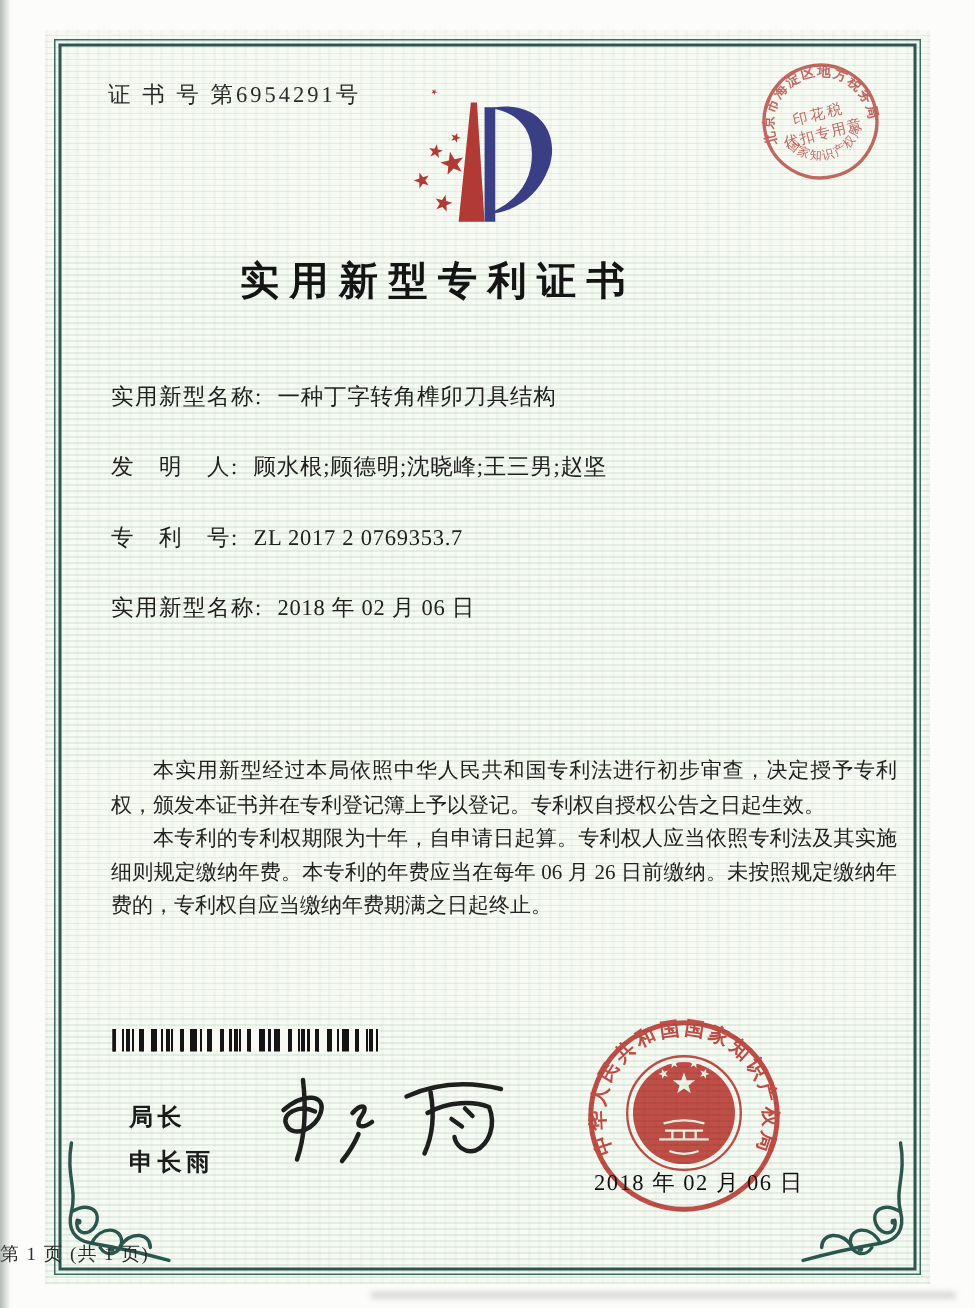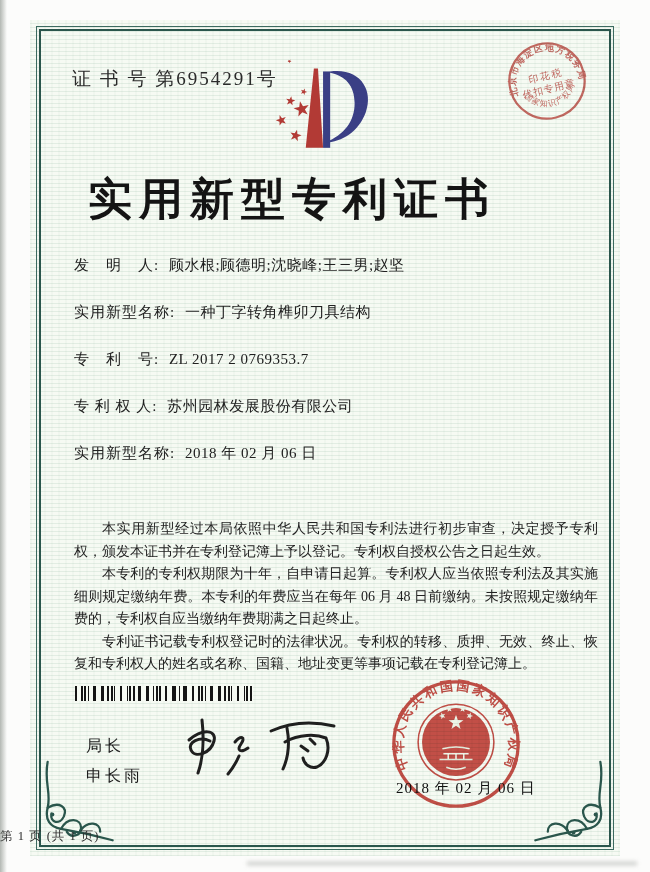--- a/index.html
+++ b/index.html
@@ -9,36 +9,36 @@
   .edge-left{position:absolute;left:0;top:0;width:7px;height:100%;
              background:linear-gradient(90deg,rgba(120,128,120,.55),rgba(255,255,255,0));}
   .edge-bottom{position:absolute;left:38%;bottom:6px;width:60%;height:5px;filter:blur(2px);
              background:linear-gradient(rgba(0,0,0,0),rgba(130,135,128,.55),rgba(0,0,0,0));}
   
   .paper{position:absolute;left:30px;top:20px;width:590px;height:836px;background-color:#f6faf3;
          background-image:repeating-linear-gradient(0deg,rgba(128,172,146,.17) 0 1px,rgba(255,255,255,0) 1px 4px),
                           repeating-linear-gradient(90deg,rgba(128,172,146,.05) 0 2px,rgba(255,255,255,0) 2px 7px);}
   .frame-outer{position:absolute;left:36px;top:26px;width:576px;height:822px;border:1px solid #3b6a5f;}
   .frame-inner{position:absolute;left:2px;top:2px;right:2px;bottom:2px;border:2px solid #2a564c;}
-  .cert-no{position:absolute;left:72px;top:66px;font-size:19px;letter-spacing:2px;color:#2a2a2a;}
+  .cert-no{position:absolute;left:72px;top:54px;font-size:15px;letter-spacing:2px;color:#2a2a2a;}
   .logo{position:absolute;left:264px;top:50px;}
   .stamp{position:absolute;left:500px;top:34px;transform:rotate(-14deg);opacity:.82;mix-blend-mode:multiply;}
   .title{position:absolute;left:0;top:170px;width:584px;text-align:center;
-         font-size:44px;font-weight:bold;letter-spacing:7px;color:#141414;}
+         font-size:26px;font-weight:bold;letter-spacing:7px;color:#141414;}
   .fields{position:absolute;left:74px;top:250px;width:532px;font-size:15px;color:#202020;}
   .f-row{line-height:30px;margin-bottom:17px;white-space:nowrap;}
   .f-label{letter-spacing:1px;}
   .f-value{margin-left:6px;letter-spacing:.5px;}
-  .paras{position:absolute;left:74px;top:518px;width:524px;font-size:14px;line-height:22.5px;
+  .paras{position:absolute;left:74px;top:504px;width:524px;font-size:14px;line-height:22.5px;
          text-align:justify;color:#222;font-family:Liberation Serif, serif;}
   .paras p{margin:0;text-indent:2em;}
   .barcode{position:absolute;left:75px;top:686px;width:178px;height:15px;background-color:#f6faf3;
            background-image:repeating-linear-gradient(90deg,#141414 0 1.5px,rgba(0,0,0,0) 1.5px 6.5px),
                             repeating-linear-gradient(90deg,#141414 0 2.5px,rgba(0,0,0,0) 2.5px 9px);}
-  .director{position:absolute;left:86px;top:731px;font-size:16px;font-weight:normal;letter-spacing:3px;color:#1b1b1b;}
+  .director{position:absolute;left:86px;top:731px;font-size:16px;font-weight:bold;letter-spacing:3px;color:#1b1b1b;}
   .director div{line-height:30px;}
   .signature{position:absolute;left:175px;top:708px;}
   .seal{position:absolute;left:388px;top:676px;mix-blend-mode:multiply;opacity:.93;}
   .seal-date{position:absolute;left:396px;top:779px;font-size:15px;letter-spacing:1px;color:#101010;}
   .footer{position:absolute;left:0;top:828px;width:650px;font-size:12.5px;
           letter-spacing:1px;color:#2c2c2c;}
   .orn{position:absolute;}
   svg{display:block;}
 </style>
 </head>
@@ -87,45 +87,40 @@
       </text>
       <text x="50" y="48" font-size="10.5" letter-spacing="2" fill="#bf4a44" text-anchor="middle">印花税</text>
       <text x="50" y="62" font-size="10.5" letter-spacing="1" fill="#bf4a44" text-anchor="middle">代扣专用章</text>
     </svg>
   </div>
 
   <div class="title">实用新型专利证书</div>
 
   <div class="fields">
     <div class="f-row">
+      <span class="f-label">实用新型名称:</span>
+      <span class="f-value">一种丁字转角榫卯刀具结构</span>
+    </div>
+    <div class="f-row">
       <span class="f-label">发　明　人:</span>
       <span class="f-value">顾水根;顾德明;沈晓峰;王三男;赵坚</span>
     </div>
     <div class="f-row">
-      <span class="f-label">实用新型名称:</span>
-      <span class="f-value">一种丁字转角榫卯刀具结构</span>
-    </div>
-    <div class="f-row">
       <span class="f-label">专　利　号:</span>
       <span class="f-value">ZL 2017 2 0769353.7</span>
-    </div>
-    <div class="f-row">
-      <span class="f-label">专 利 权 人:</span>
-      <span class="f-value">苏州园林发展股份有限公司</span>
     </div>
     <div class="f-row">
       <span class="f-label">实用新型名称:</span>
       <span class="f-value">2018 年 02 月 06 日</span>
     </div>
   </div>
 
   <div class="paras">
     <p>本实用新型经过本局依照中华人民共和国专利法进行初步审查，决定授予专利权，颁发本证书并在专利登记簿上予以登记。专利权自授权公告之日起生效。</p>
-    <p>本专利的专利权期限为十年，自申请日起算。专利权人应当依照专利法及其实施细则规定缴纳年费。本专利的年费应当在每年 06 月 48 日前缴纳。未按照规定缴纳年费的，专利权自应当缴纳年费期满之日起终止。</p>
-    <p>专利证书记载专利权登记时的法律状况。专利权的转移、质押、无效、终止、恢复和专利权人的姓名或名称、国籍、地址变更等事项记载在专利登记簿上。</p>
+    <p>本专利的专利权期限为十年，自申请日起算。专利权人应当依照专利法及其实施细则规定缴纳年费。本专利的年费应当在每年 06 月 26 日前缴纳。未按照规定缴纳年费的，专利权自应当缴纳年费期满之日起终止。</p>
   </div>
 
   <div class="barcode"></div>
 
   <div class="director">
     <div>局长</div>
     <div>申长雨</div>
   </div>
 
   <div class="signature" aria-label="申长雨">

